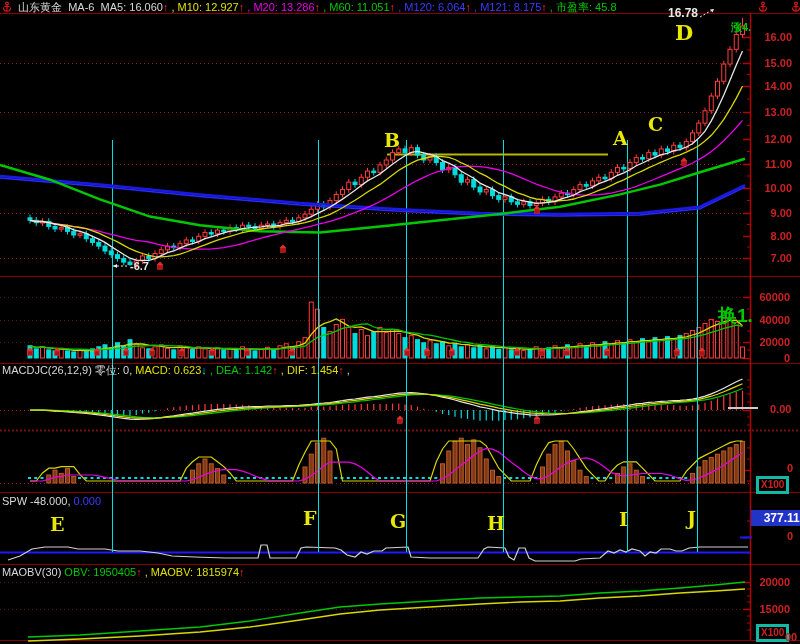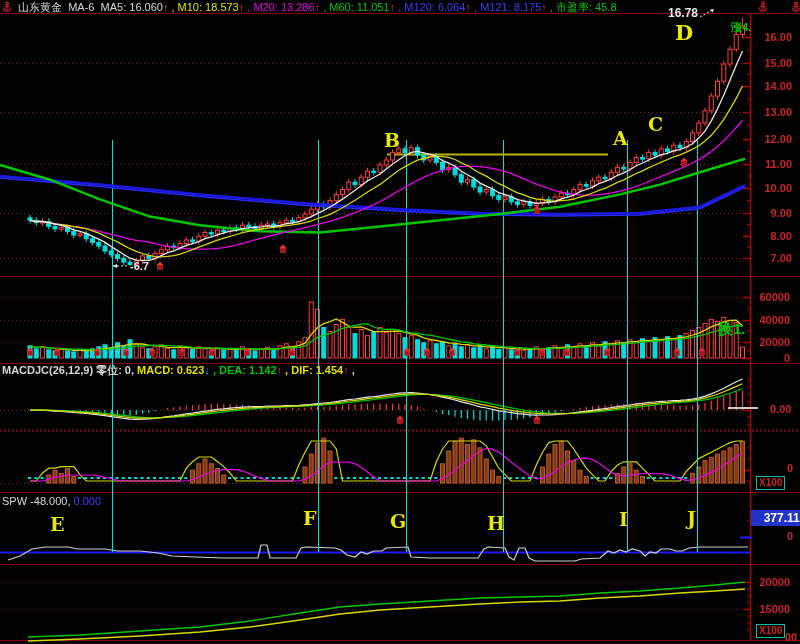--- a/index.html
+++ b/index.html
@@ -5,21 +5,21 @@
   html,body{margin:0;padding:0;background:#111;}
   .stage{position:relative;width:800px;height:644px;background:#000;overflow:hidden;
          font-family:"Liberation Sans",sans-serif;}
   .hrow{position:absolute;white-space:nowrap;font-size:11px;line-height:13px;}
   .hrow span{vertical-align:top;}
   .cw{color:#d8d8d8}.cy{color:#e0e000}.cm{color:#e800e8}.cg{color:#00c800}
   .cb{color:#3b3bff}.cr{color:#d42222}.cup{color:#ff2a2a}.cdn{color:#00dcdc}
   .letter{position:absolute;color:#e8e800;font:bold 19px "DejaVu Serif",serif;line-height:1;}
   .badge{position:absolute;left:751px;top:510px;width:68px;height:16px;background:#2233c8;
          color:#fff;font:bold 12px "Liberation Sans",sans-serif;text-align:center;line-height:16px;}
-  .xbox{position:absolute;border:1px solid #14b8a6;color:#cc2222;background:#000;
+  .xbox{position:absolute;border:3px solid #14b8a6;color:#cc2222;background:#000;
         font:bold 10px "Liberation Sans",sans-serif;line-height:12px;padding:0 2px;}
   .axlbl{position:absolute;color:#cc2222;font:bold 11px "Liberation Sans",sans-serif;line-height:11px;}
   .gtxt{position:absolute;color:#00c800;font:bold 12px "Liberation Sans",sans-serif;line-height:12px;}
   .wtxt{position:absolute;color:#e8e8e8;font:bold 11px "Liberation Sans",sans-serif;line-height:11px;text-align:center;}
   svg{position:absolute;left:0;top:0;}
 </style>
 </head>
 <body>
 
 <div class="stage">
@@ -825,59 +825,64 @@
         <path d="M714,9 l-4,0.5 l2.5,3 Z" fill="#e8e8e8"></path>
         <line x1="127" y1="266" x2="113" y2="266" stroke="#e8e8e8" stroke-width="1" stroke-dasharray="2,2"></line>
         <path d="M113,266 l4,-2 l0,4 Z" fill="#e8e8e8"></path>
       </g>
     </svg>
 
   <div class="hrow" style="left:18px;top:1px;">
     <span class="cw">山东黄金</span><span class="cw">&nbsp;</span>
     <span class="cw">MA-6</span><span class="cw">&nbsp;</span>
     <span class="cw">MA5: 16.060</span><span class="cup">↑</span>
-    <span class="cy">, M10: 18.573</span><span class="cup">↑</span>
+    <span class="cy">, M10: 12.927</span><span class="cup">↑</span>
     <span class="cm">, M20: 13.286</span><span class="cup">↑</span>
     <span class="cg">, M60: 11.051</span><span class="cup">↑</span>
     <span class="cb">, M120: 6.064</span><span class="cup">↑</span>
     <span class="cb">, M121: 8.175</span><span class="cup">↑</span>
     <span class="cg">, 市盈率: 45.8</span>
   </div>
 
 
-  <div class="hrow" style="left:2px;top:364px;font-weight:bold;">
+  <div class="hrow" style="left:2px;top:364px;">
     <span class="cw">MACDJC(26,12,9) 零位: 0,</span>
     <span class="cy"> MACD: 0.623</span><span class="cdn">↓</span>
     <span class="cg">, DEA: 1.142</span><span class="cup">↑</span>
     <span class="cy">, DIF: 1.454</span><span class="cup">↑</span>
     <span class="cw">,</span>
   </div>
 
 
   <div class="hrow" style="left:2px;top:495px;">
     <span class="cw">SPW -48.000,</span>
     <span class="cb"> 0.000</span>
   </div>
 
+  <div class="hrow" style="left:2px;top:566px;">
+    <span class="cw">MAOBV(30) </span>
+    <span class="cg">OBV: 1950405</span><span class="cup">↑</span>
+    <span class="cy">, MAOBV: 1815974</span><span class="cup">↑</span>
+  </div>
 
   <span class="letter" style="left:675px;top:22px;font-size:21px;">D</span>
   <span class="letter" style="left:384px;top:131px;">B</span>
   <span class="letter" style="left:613px;top:129px;">A</span>
   <span class="letter" style="left:648px;top:115px;">C</span>
   <span class="letter" style="left:50px;top:515px;">E</span>
   <span class="letter" style="left:303px;top:509px;">F</span>
   <span class="letter" style="left:390px;top:512px;">G</span>
   <span class="letter" style="left:487px;top:514px;">H</span>
   <span class="letter" style="left:619px;top:510px;">I</span>
   <span class="letter" style="left:687px;top:509px;">J</span>
 
   <span class="wtxt" style="left:668px;top:8px;font-size:12px;">16.78</span>
   <span class="wtxt" style="left:130px;top:261px;">-6.7</span>
   <span class="gtxt" style="left:731px;top:21px;font-size:11px;">涨4.</span>
-  <span class="gtxt" style="left:718px;top:323px;font-size:15px;">换1.</span>
+  <span class="gtxt" style="left:718px;top:310px;font-size:19px;">换1.</span>
 
   <span class="axlbl" style="left:770px;top:404px;text-align:center;">0.00</span>
   <span class="axlbl" style="left:787px;top:463px;">0</span>
   <div class="xbox" style="left:756px;top:476px;">X100</div>
   <div class="badge">377.113</div>
   <span class="axlbl" style="left:787px;top:531px;">0</span>
   <div class="xbox" style="left:756px;top:624px;">X100</div>
   <span class="axlbl" style="left:785px;top:632px;">00</span>
 
 </div>

